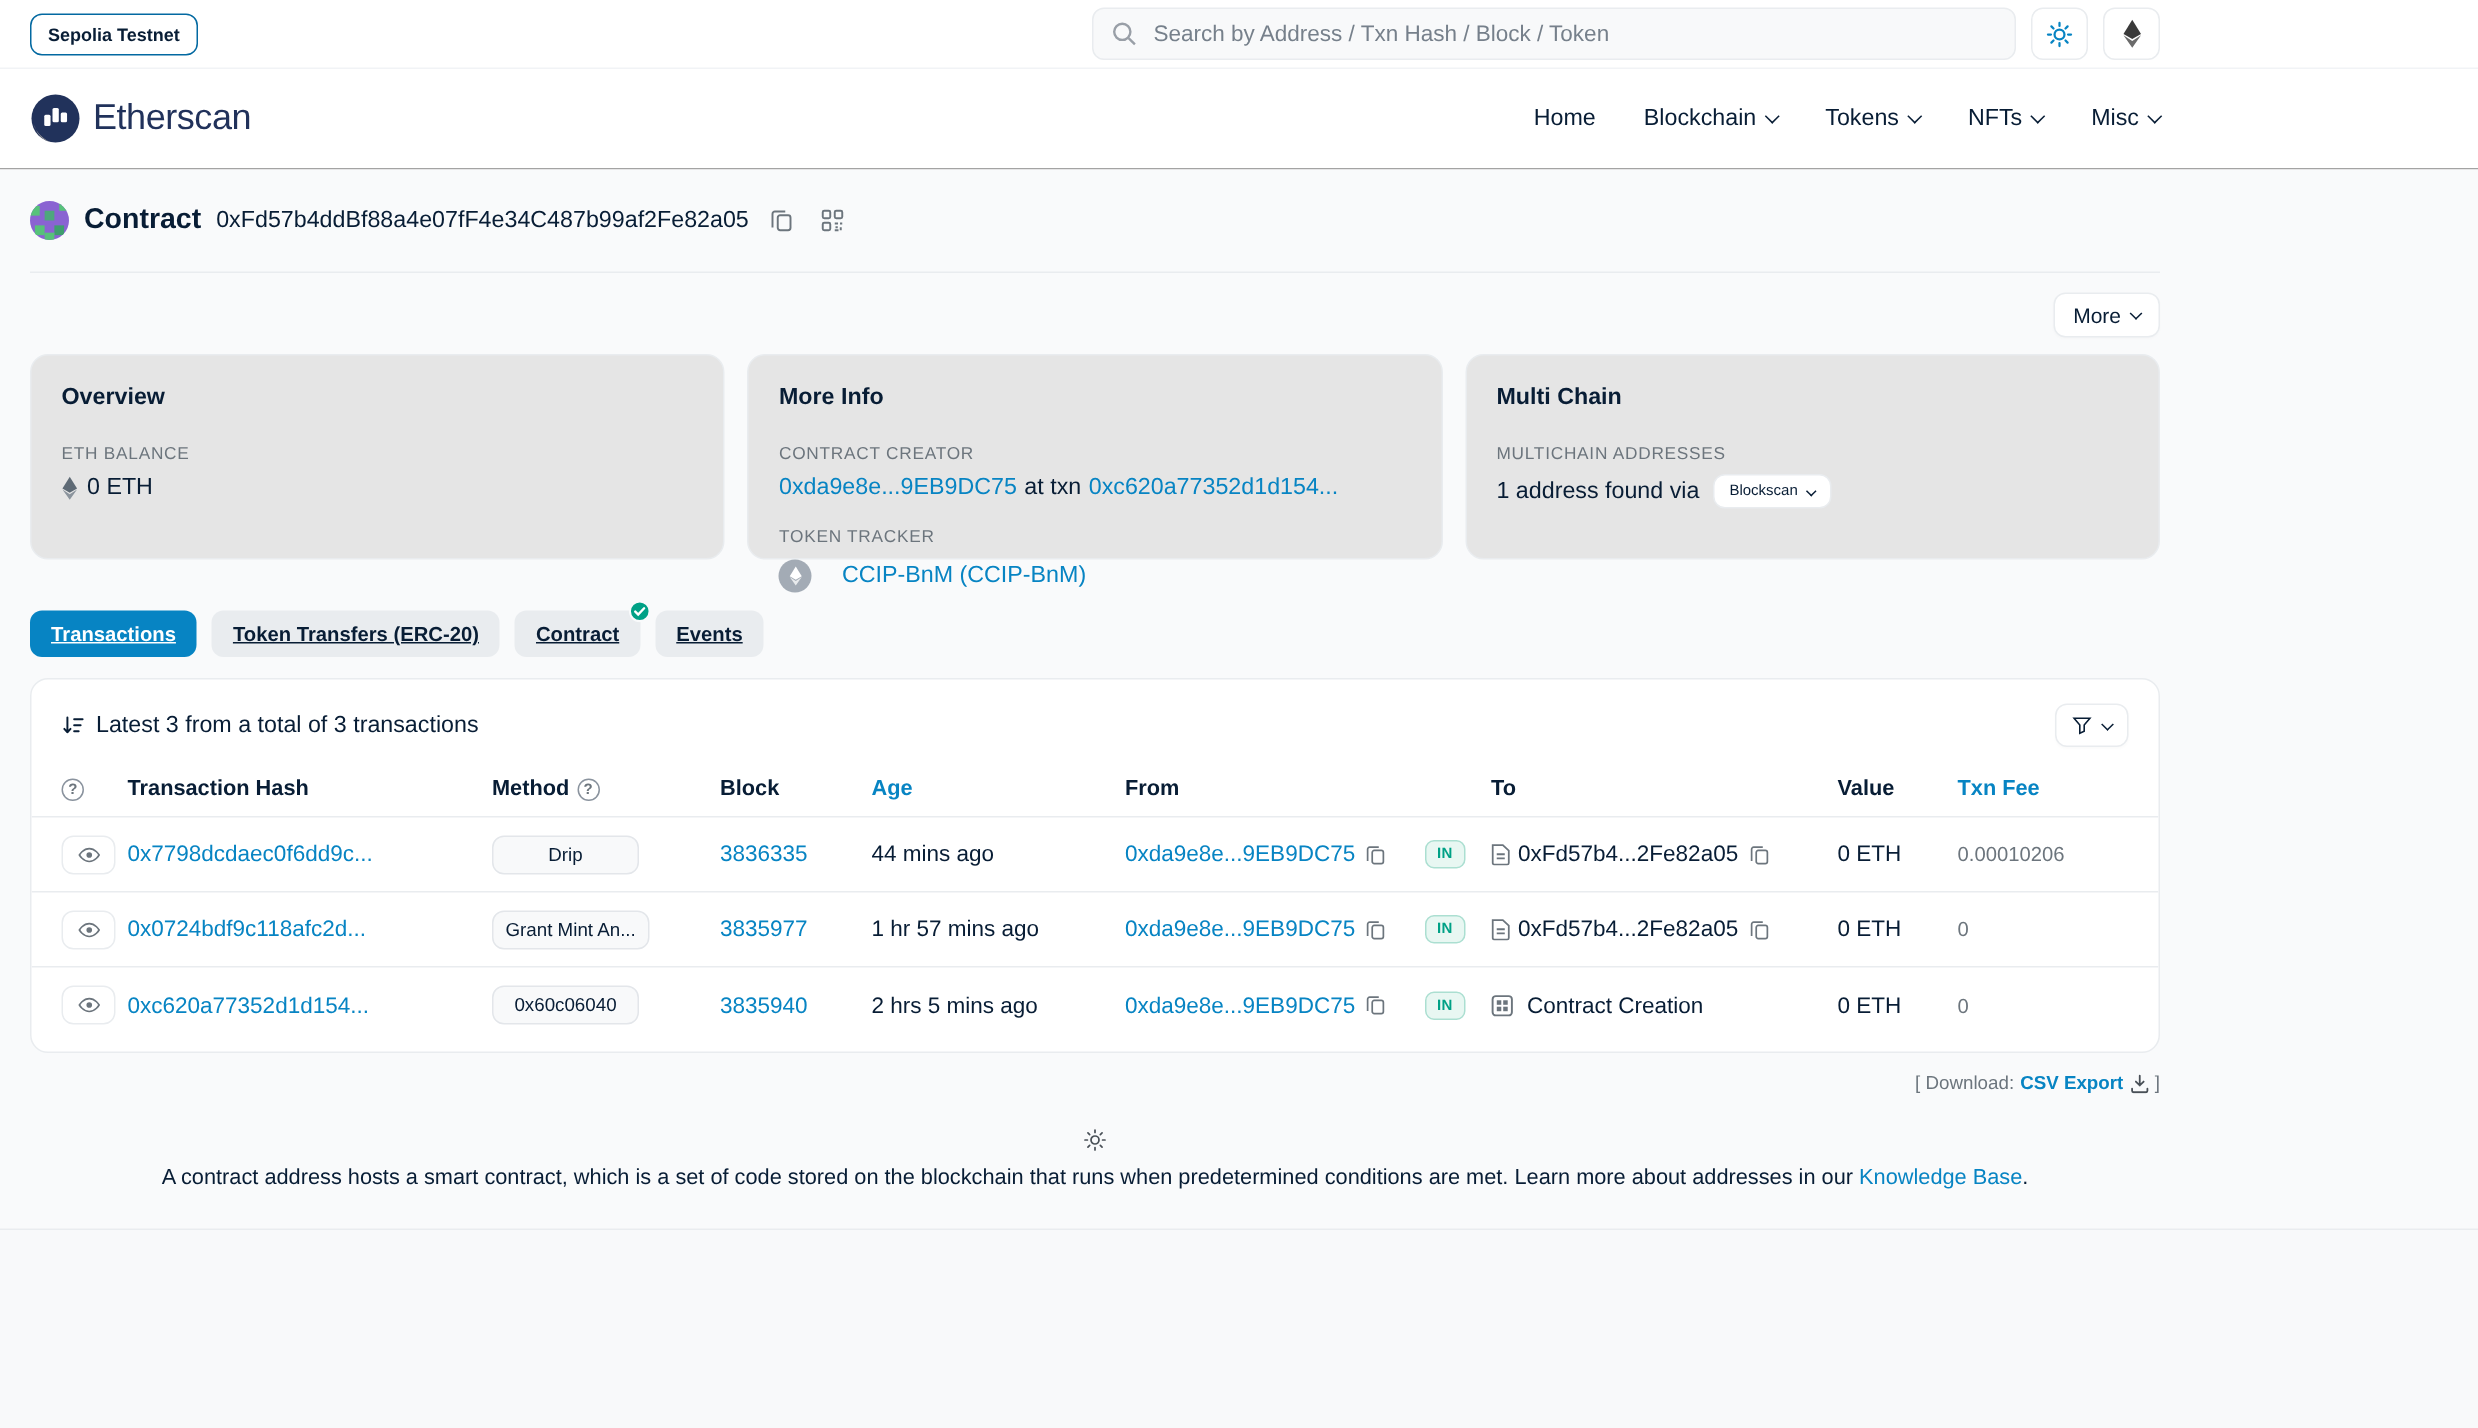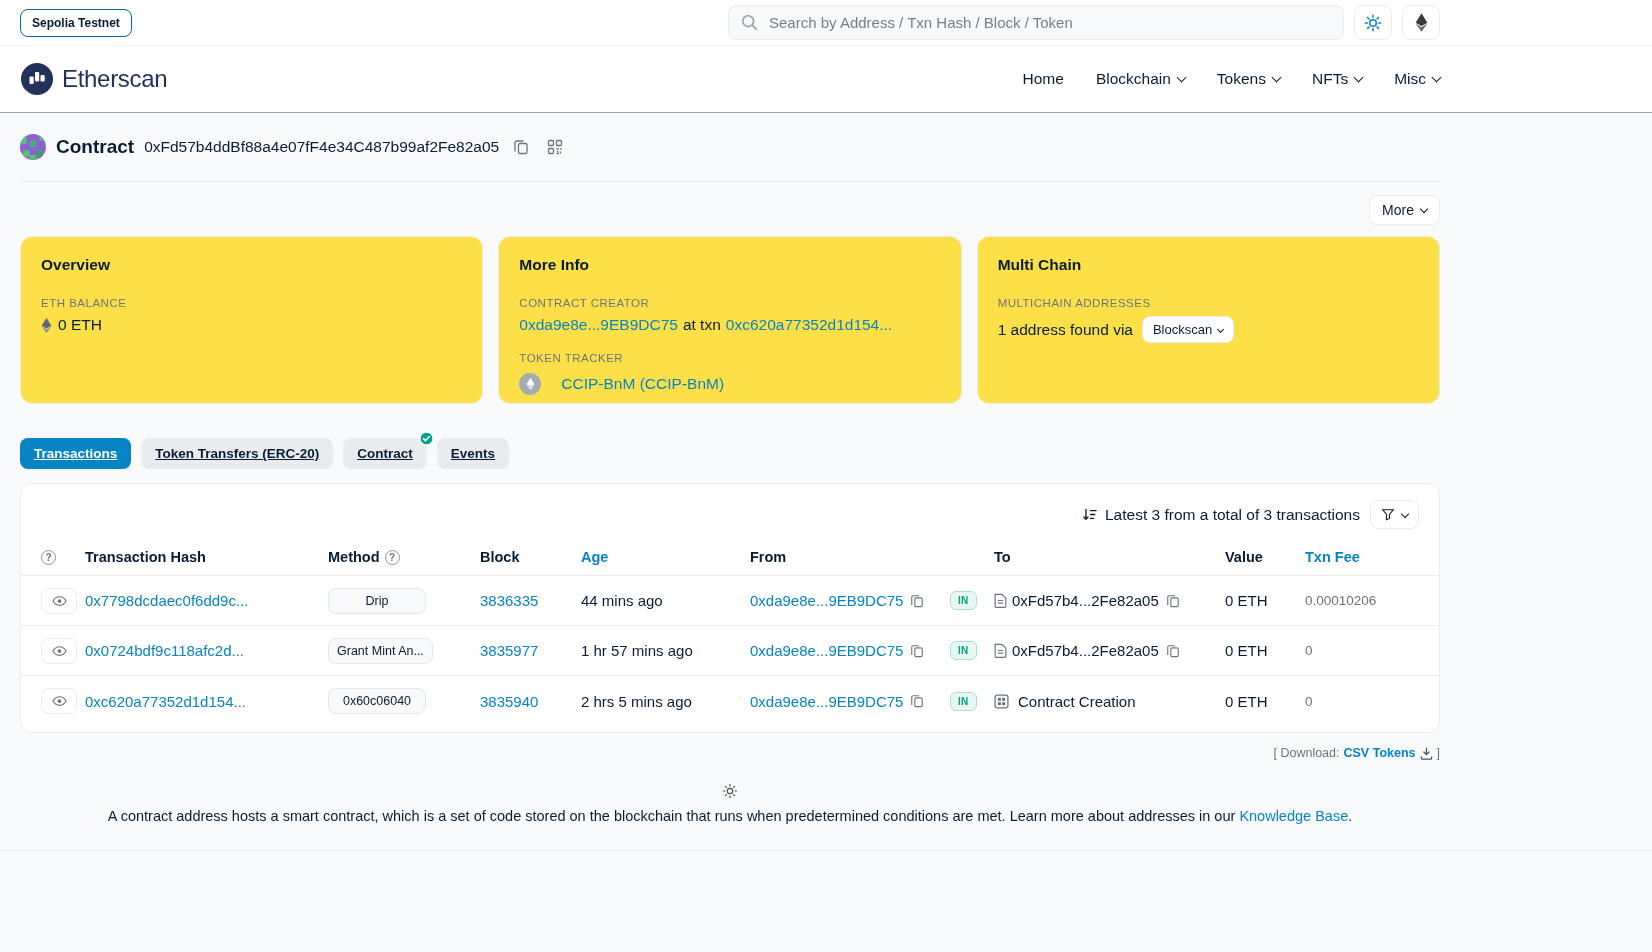--- a/index.html
+++ b/index.html
@@ -61,56 +61,56 @@
   .btn {
     background:#fff; border:1px solid #e9ecef; border-radius:8px;
     font-family:inherit; font-size:14px; color:#081d35; padding:6px 12px;
     display:flex; align-items:center; cursor:pointer;
     box-shadow:0 1px 2px rgba(0,0,0,.02);
   }
   .btn .chev { width:6px; height:6px; margin-left:7px; margin-top:-2px; }
 
   .cards { display:grid; grid-template-columns:repeat(3,1fr); gap:15px; }
   .card {
-    background:#fde047; border:1px solid #e9ecef; border-radius:12px;
-    padding:19px 20px; height:168px;
+    background:#e5e5e5; border:1px solid #e9ecef; border-radius:12px;
+    padding:19px 20px; height:137px;
   }
   .card h2 { margin:0; font-size:15.5px; font-weight:700; }
   .field-label { margin-top:23px; font-size:11.5px; color:#6c757d; letter-spacing:.5px; }
   .field-value { margin-top:7px; font-size:15.5px; display:flex; align-items:center; gap:6px; }
   a.link { color:#0784c3; text-decoration:none; cursor:pointer; }
   .token-row { margin-top:9px; display:flex; align-items:center; gap:20px; }
   .token-circle {
     width:22px; height:22px; border-radius:50%; background:#a3abb5;
     display:flex; align-items:center; justify-content:center;
   }
   .mini-btn {
     background:#fff; border:1px solid #e9ecef; border-radius:8px;
-    font-family:inherit; font-size:13px; color:#081d35; padding:5px 10px;
+    font-family:inherit; font-size:10px; color:#081d35; padding:5px 10px;
     display:flex; align-items:center; cursor:pointer;
   }
   .mini-btn .chev { width:5px; height:5px; margin-left:6px; margin-top:-1px; }
 
   
   .tabs { margin-top:34px; display:flex; gap:10px; }
   .tab {
     position:relative; padding:8px 14px; border-radius:8px; background:#e9ecef;
     font-size:13.5px; font-weight:700; color:#081d35; cursor:pointer; border:none;
     font-family:inherit;
     text-decoration:underline;
   }
   .tab.active { background:#0784c3; color:#fff; }
   .tab .check-badge { position:absolute; top:-7px; right:-7px; }
 
   
   .tx-card {
     margin-top:14px; background:#fff; border:1px solid #e9ecef; border-radius:12px;
     padding-bottom:6px; overflow:hidden;
   }
-  .tx-card-header { display:flex; align-items:center; justify-content:flex-end; padding:16px 20px 14px;gap:10px; }
+  .tx-card-header { display:flex; align-items:center; justify-content:space-between; padding:16px 20px 14px;gap:10px; }
   .tx-summary { display:flex; align-items:center; gap:8px; font-size:15.5px; }
   .filter-btn { padding:7px 10px; }
 
   .tgrid {
     display:grid;
     grid-template-columns:44px 243px 152px 101px 169px 200px 44px 231px 80px 1fr;
     align-items:center; padding:0 20px;
   }
   .thead { padding-top:6px; padding-bottom:10px; border-bottom:1px solid #e9ecef; }
   .th { font-size:14.5px; font-weight:700; display:flex; align-items:center; gap:5px; }
@@ -538,21 +538,21 @@
               </span>
             <span class="to-text" style="margin-left:4px">Contract Creation</span>
           </span>
           <span class="cell">0 ETH</span>
           <span class="cell fee">0</span>
         </div>
       </div>
 
       <div class="download-row">
         <span>[ Download:</span>
-        <a class="link">CSV Tokens</a>
+        <a class="link">CSV Export</a>
         <span style="display:flex">
           <svg width="13" height="13" viewBox="0 0 14 14" fill="none" stroke="#495057" stroke-width="1.3" stroke-linecap="round">
               <path d="M7 1.2v7M7 8.2 4.2 5.4M7 8.2l2.8-2.8M1.5 10.5v1.6a1 1 0 0 0 1 1h9a1 1 0 0 0 1-1v-1.6"></path>
             </svg>
         </span>
         <span>]</span>
       </div>
 
       <div class="note-row">
         <span style="display:flex">

